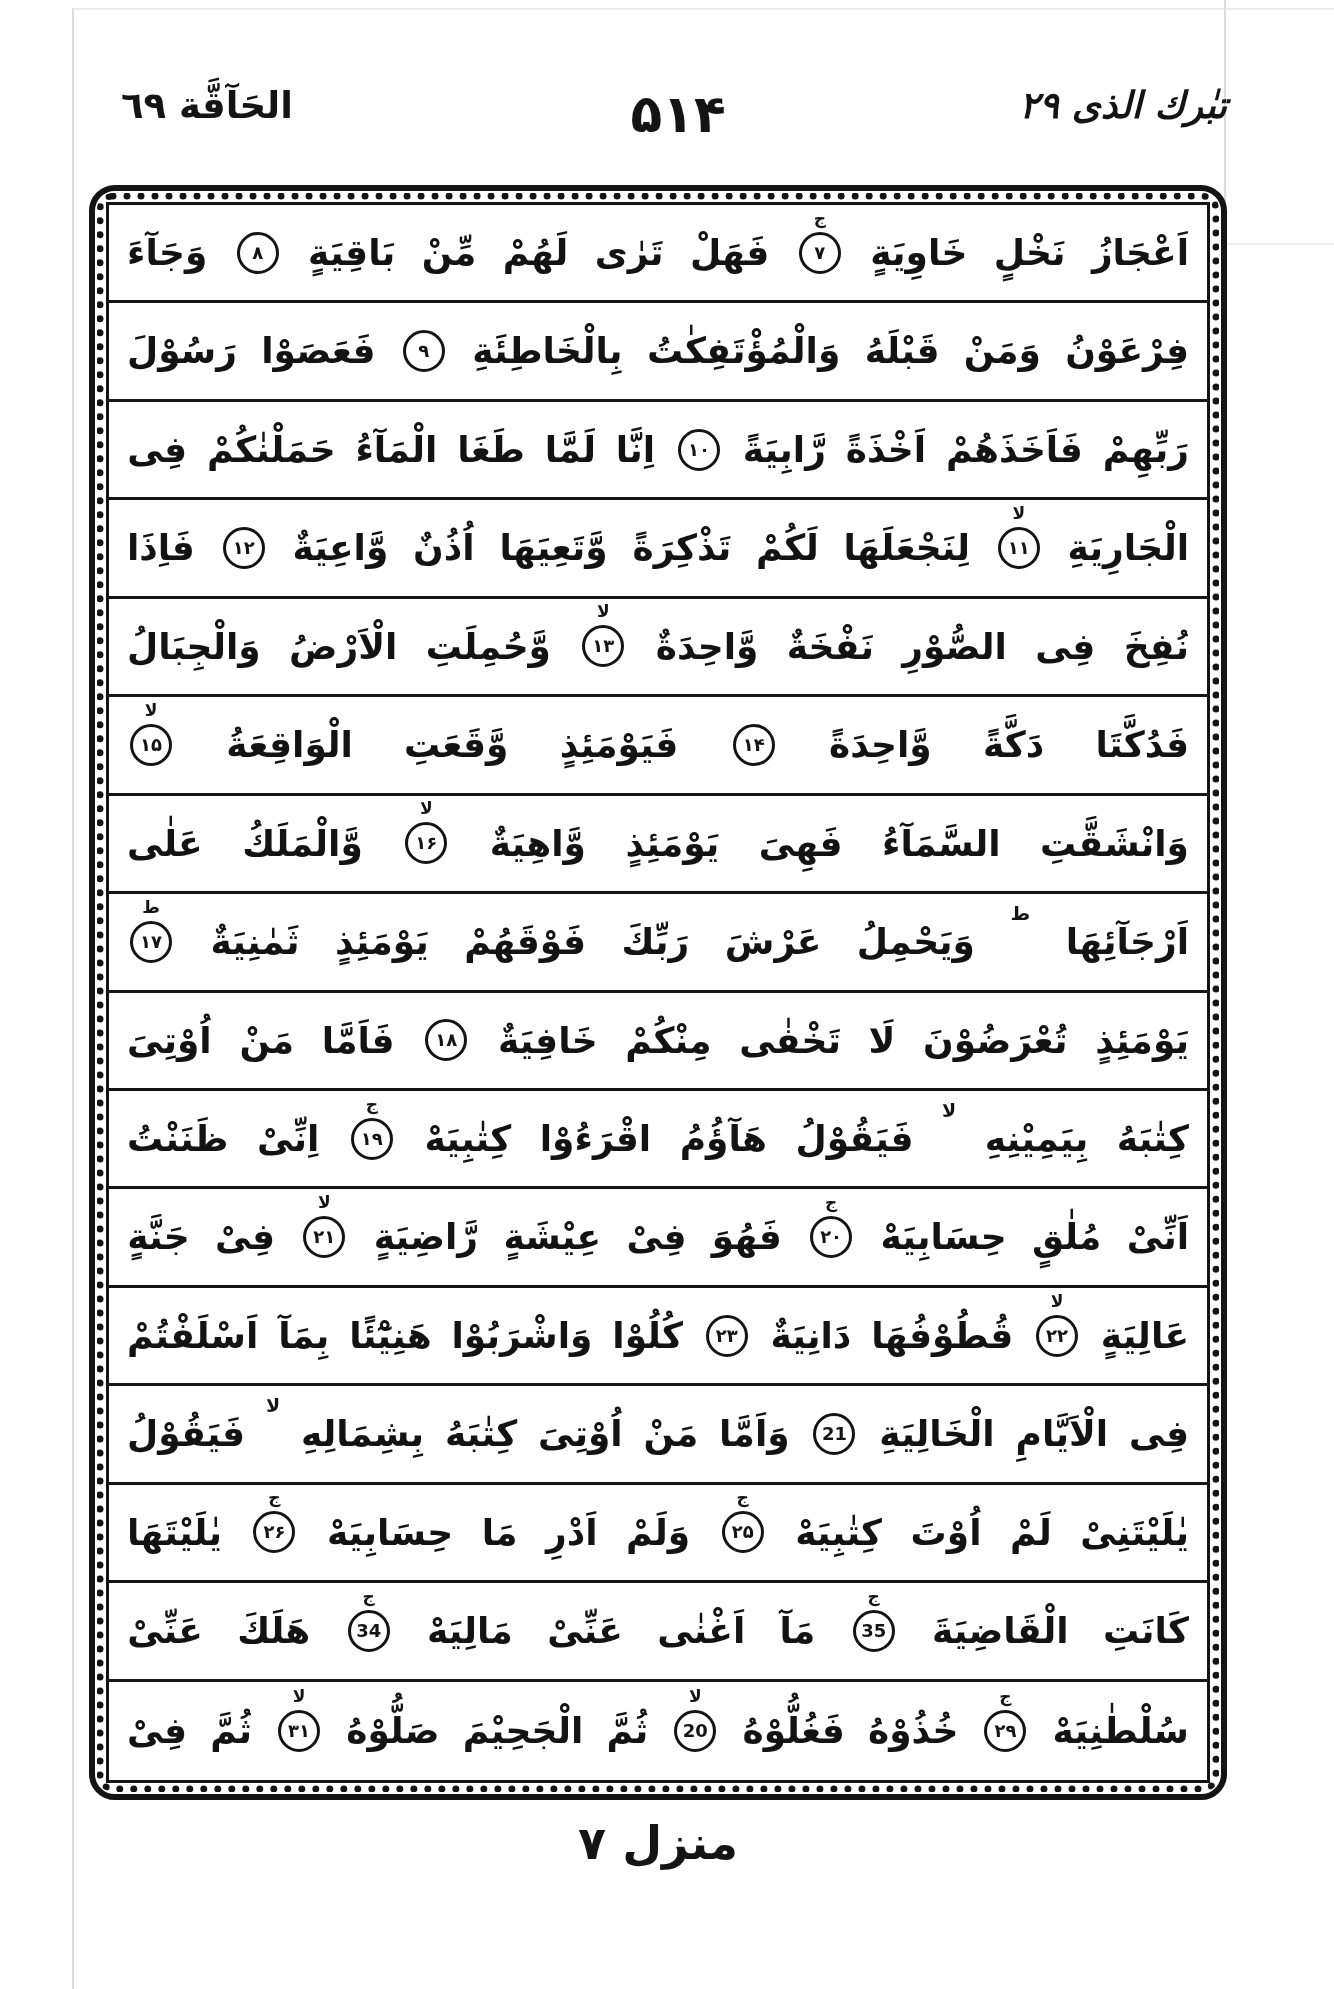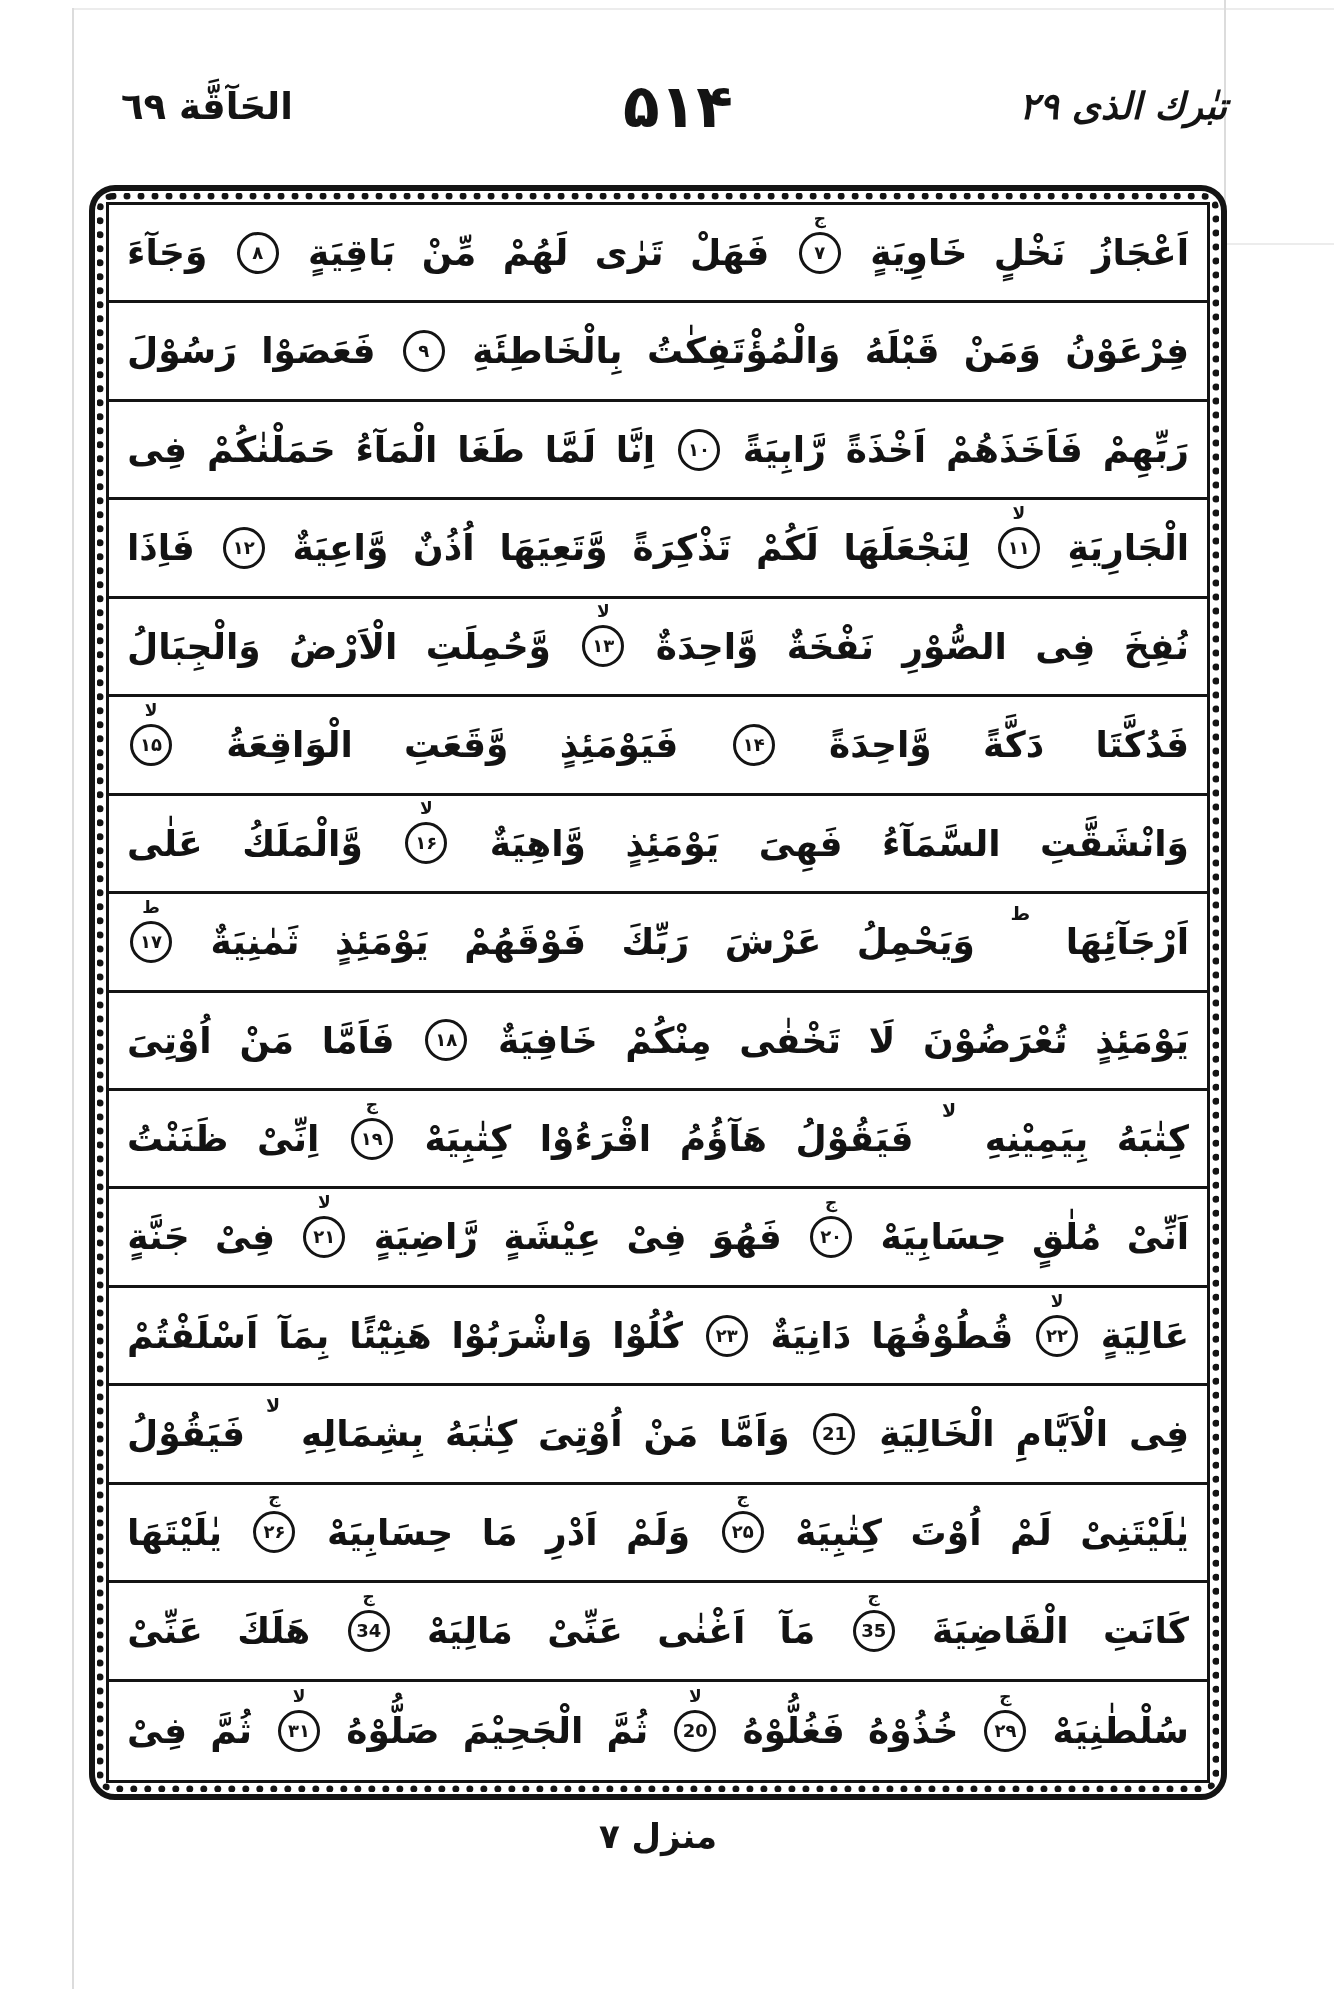--- a/index.html
+++ b/index.html
@@ -12,26 +12,26 @@
     color:#141414;
   }
   
   .scan-h-top{position:absolute;left:72px;right:0;top:8px;height:2px;background:#ececec;}
   .scan-v-left{position:absolute;left:72px;top:8px;bottom:0;width:2px;background:#dcdcdc;}
   .scan-v-right{position:absolute;left:1224px;top:0;height:243px;width:2px;background:#dcdcdc;}
   .scan-h-right{position:absolute;left:1224px;top:243px;width:110px;height:2px;background:#ececec;}
 
   
   .page-header{
-    position:absolute;left:89px;top:68px;width:1138px;height:76px;
-    display:flex;justify-content:space-between;align-items:center;
+    position:absolute;left:89px;top:84px;width:1138px;height:76px;
+    display:flex;justify-content:space-between;align-items:flex-start;
   }
   .hdr-cell{direction:rtl;white-space:nowrap;font-weight:700;}
   .hdr-surah{font-size:37px;padding-left:4px;margin-left:28px;}
-  .hdr-page-num{font-size:60px;transform:translateX(6px);margin-left:32px;}
+  .hdr-page-num{font-size:52px;transform:translateX(6px);margin-left:32px;}
   .hdr-juz{font-size:37px;font-style:italic;}
 
   
   .frame{
     position:absolute;left:89px;top:185px;width:1138px;height:1615px;
     box-sizing:border-box;
     border:6px solid #141414;border-radius:26px;
     padding:2px;
     background:#ffffff;
   }
@@ -71,21 +71,21 @@
   }
   .waqf-inline{
     font-size:19px;font-weight:700;align-self:flex-start;margin-top:8px;white-space:nowrap;
   }
 
   
   .page-footer{
     position:absolute;left:0;top:1816px;width:1316px;
     text-align:center;
   }
-  .manzil{font-size:34px;font-weight:700;direction:rtl;}
+  .manzil{font-size:46px;font-weight:700;direction:rtl;}
 </style>
 </head>
 <body>
 
 <div class="scan-h-top"></div>
 <div class="scan-v-left"></div>
 <div class="scan-v-right"></div>
 <div class="scan-h-right"></div>
 
 <header class="page-header">

